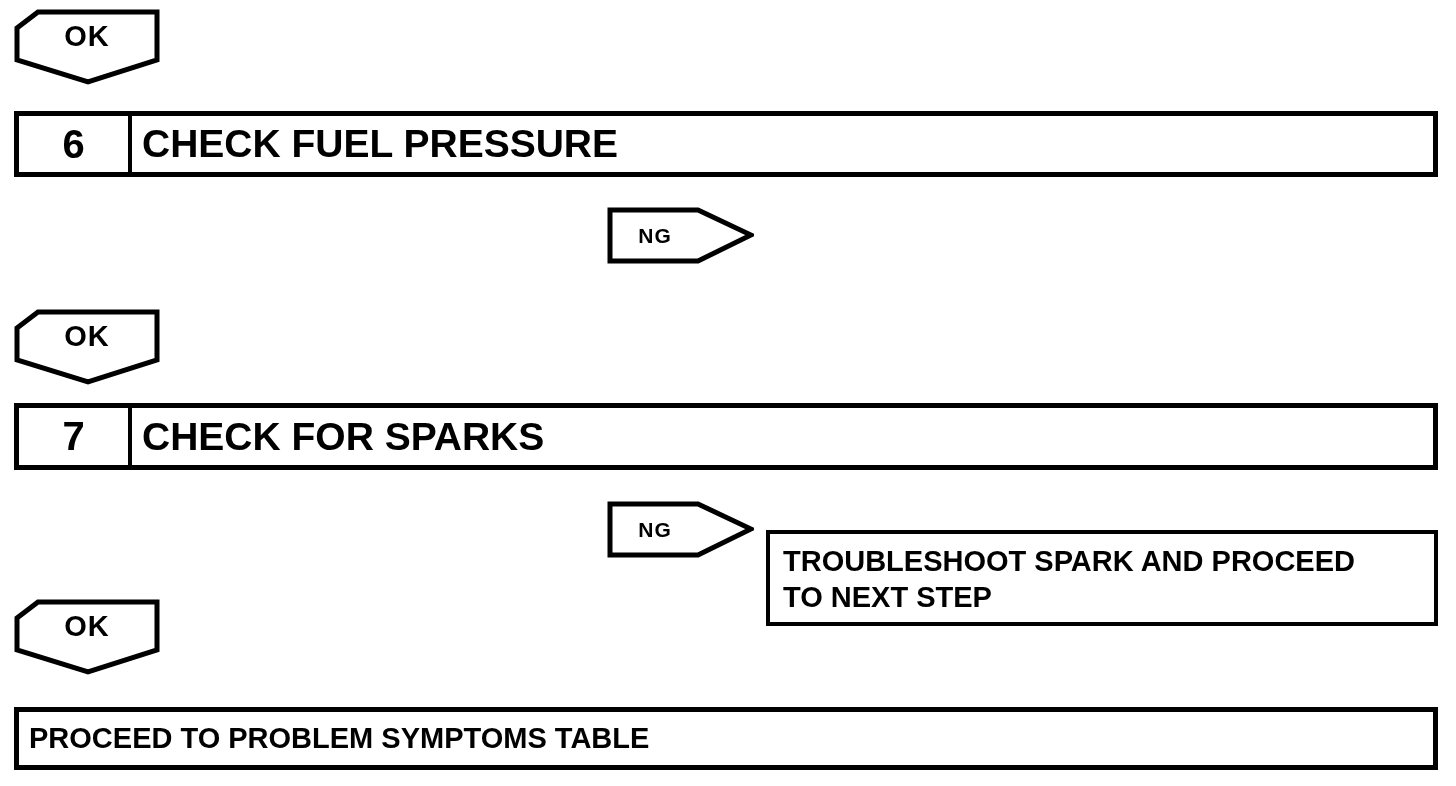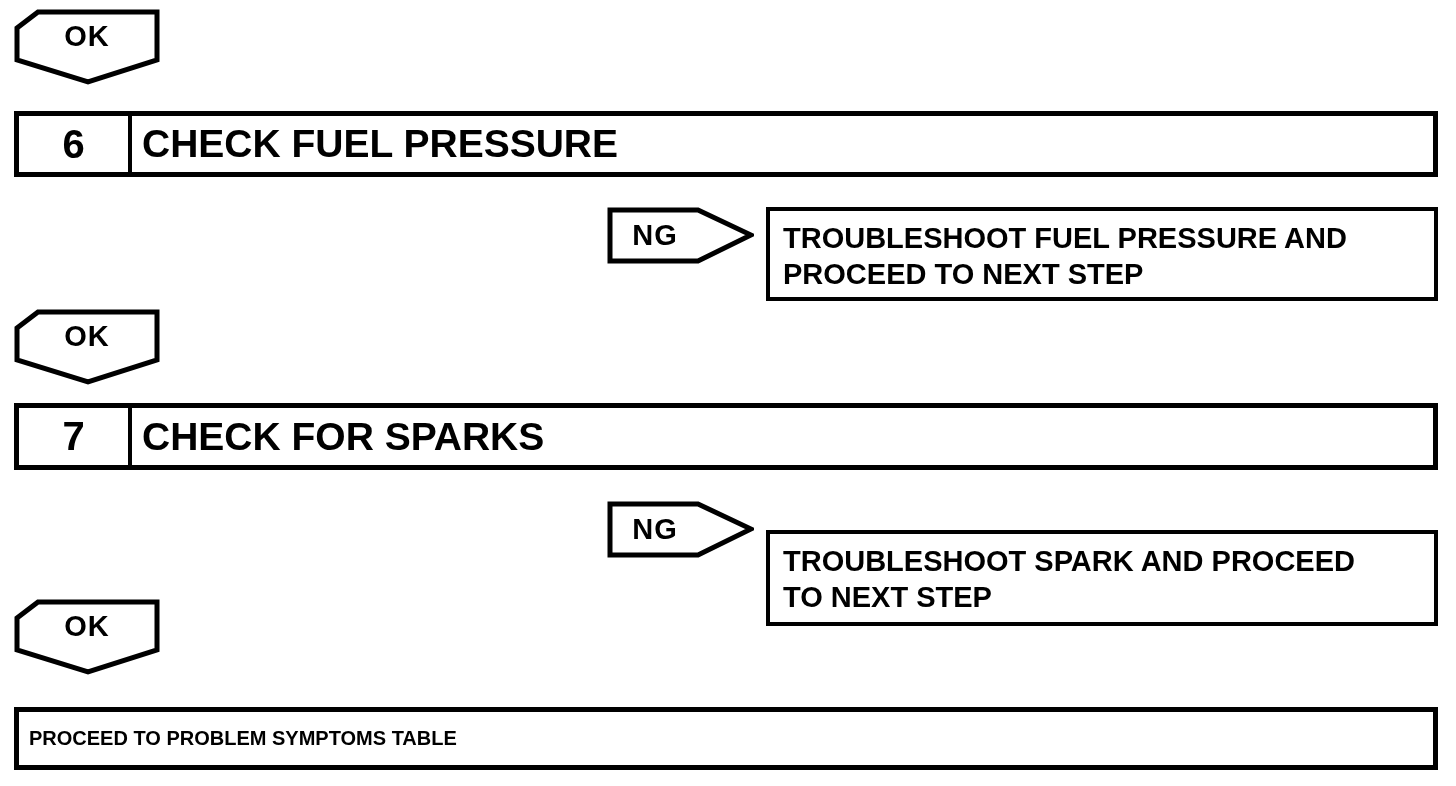--- a/index.html
+++ b/index.html
@@ -26,21 +26,21 @@
     text-align: center;
     font-size: 29px; font-weight: bold; letter-spacing: 1px;
   }
 
   
   .ng-connector { width: 147px; height: 57px; }
   .ng-connector svg { position: absolute; left: 0; top: 0; display: block; }
   .ng-connector .ng-text {
     position: absolute; left: 0; top: 0; width: 96px; height: 57px;
     display: flex; align-items: center; justify-content: center;
-    font-size: 29px; font-weight: bold; letter-spacing: 1px;
+    font-size: 21px; font-weight: bold; letter-spacing: 1px;
   }
 
   
   .step-box {
     width: 1424px; height: 66px;
     border: 5px solid #000; background: #fff;
     box-sizing: border-box;
     display: flex; align-items: stretch;
   }
   .step-number {
@@ -66,21 +66,21 @@
   }
   .result-line { white-space: nowrap; }
 
   
   .final-box {
     width: 1424px; height: 63px;
     border: 5px solid #000; background: #fff;
     box-sizing: border-box;
     display: flex; align-items: center;
     padding-left: 10px;
-    font-size: 20px; font-weight: bold;
+    font-size: 29px; font-weight: bold;
     white-space: nowrap;
   }
 
   .shape-stroke { fill: #ffffff; stroke: #000000; stroke-width: 5; stroke-linejoin: miter; }
 </style>
 </head>
 <body>
 
 <div id="canvas">
 
@@ -96,24 +96,20 @@
     <div class="step-title">CHECK FUEL PRESSURE</div>
   </div>
 
   <div class="abs ng-connector" style="left:607px; top:207px;">
     <svg width="147" height="57" viewBox="0 0 147 57">
       <polygon class="shape-stroke" points="3,3 91,3 144,28 91,54 3,54"></polygon>
     </svg>
     <span class="ng-text">NG</span>
   </div>
 
-  <div class="abs result-box" style="left:766px; top:207px; height:94px;">
-    <div class="result-line">TROUBLESHOOT FUEL PRESSURE AND</div>
-    <div class="result-line">PROCEED TO NEXT STEP</div>
-  </div>
 
   <div class="abs ok-connector" style="left:14px; top:309px;">
     <svg width="146" height="77" viewBox="0 0 146 77">
       <polygon class="shape-stroke" points="24,3 143,3 143,51 74,73 3,51 3,19"></polygon>
     </svg>
     <span class="ok-text">OK</span>
   </div>
 
   <div class="abs step-box" style="left:14px; top:403px; height:67px;">
     <div class="step-number">7</div>

